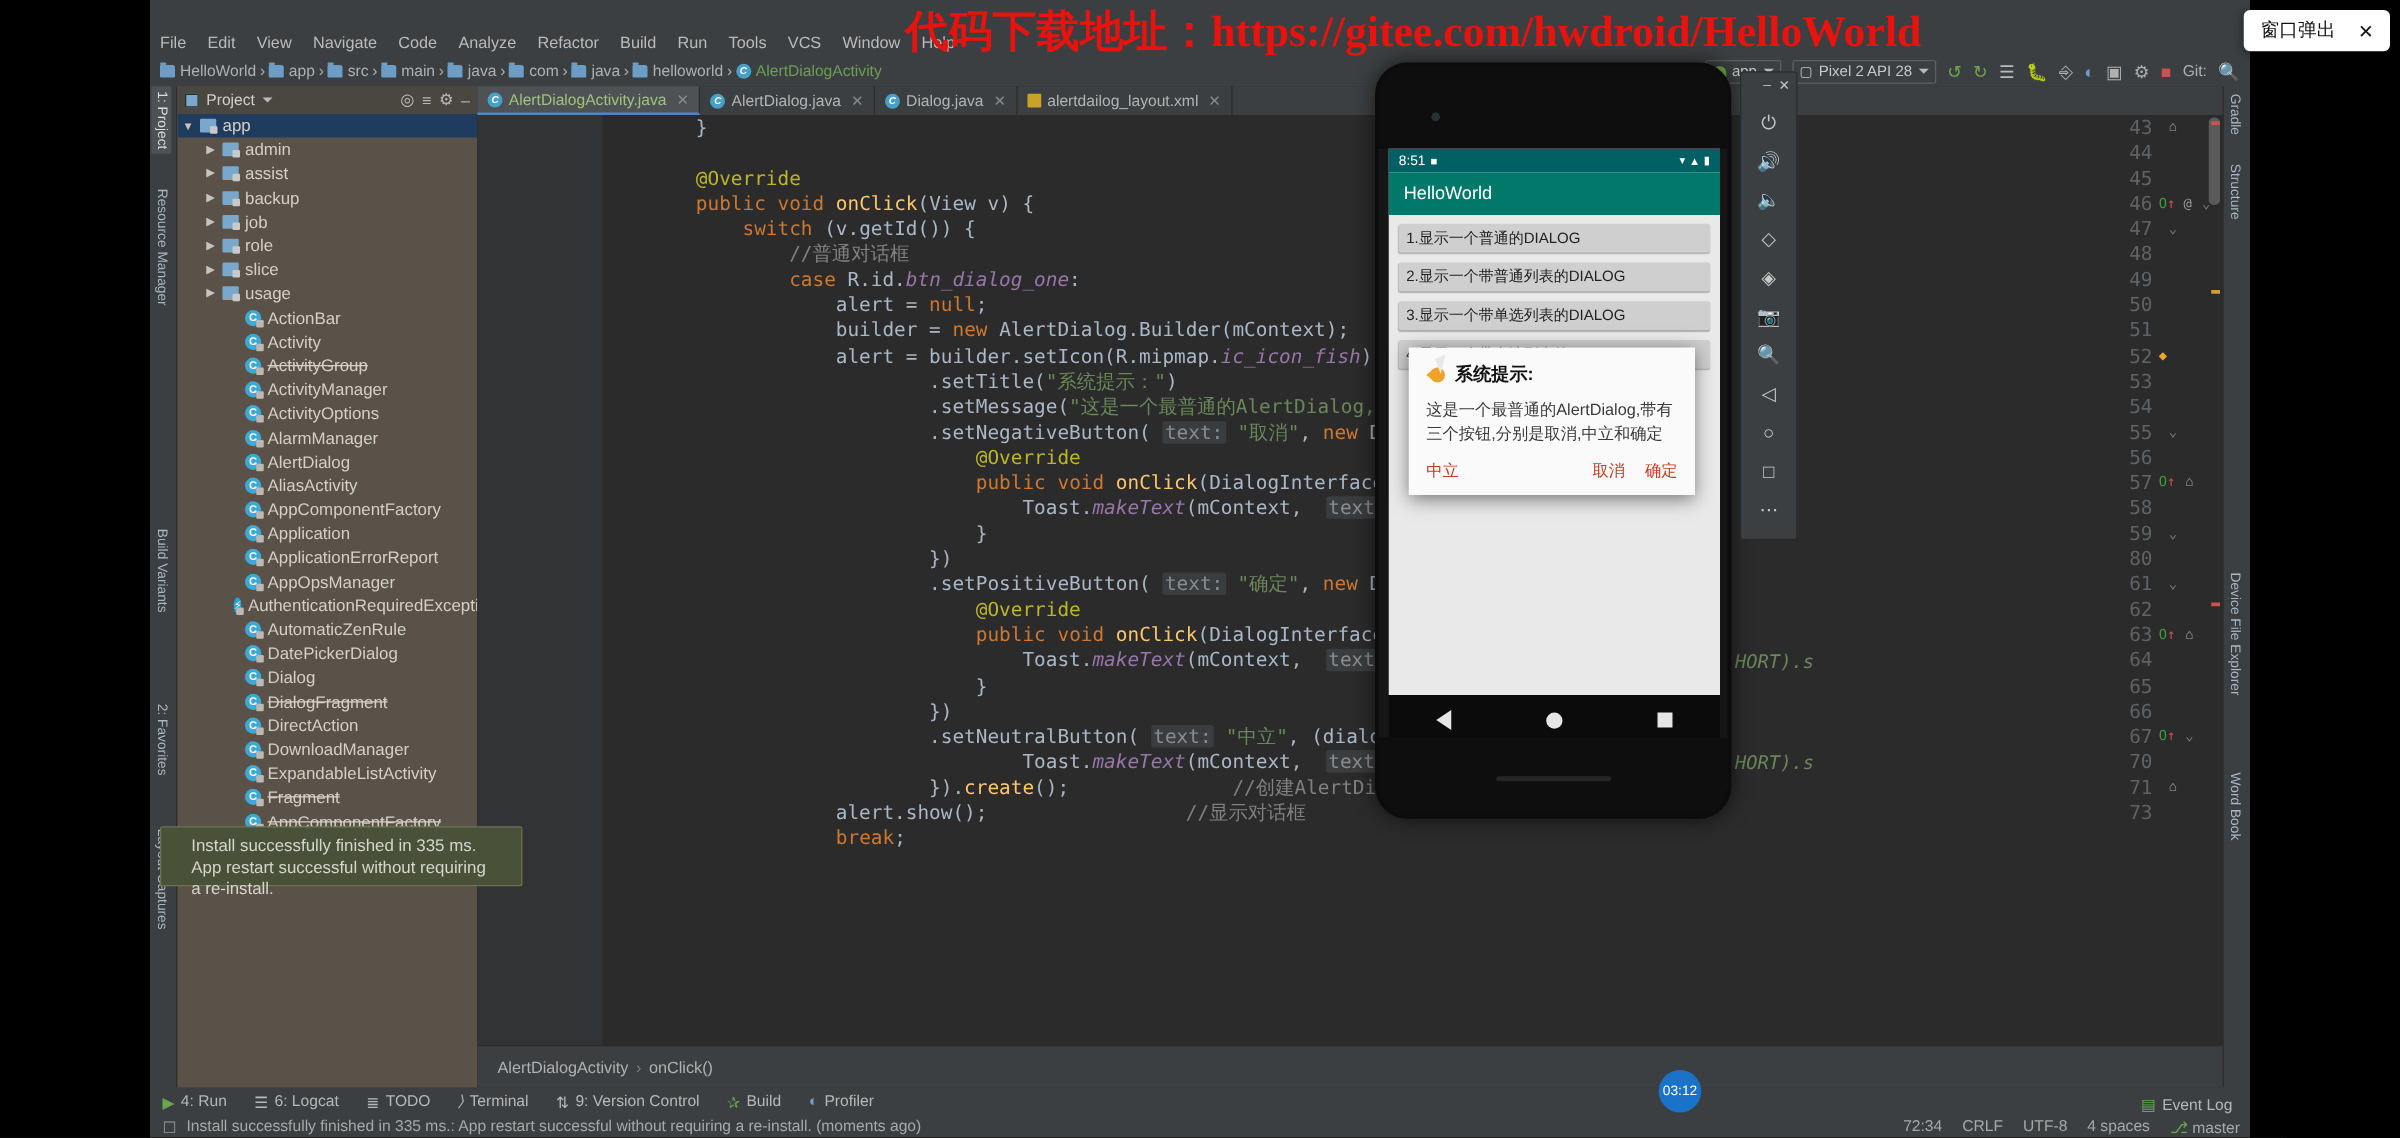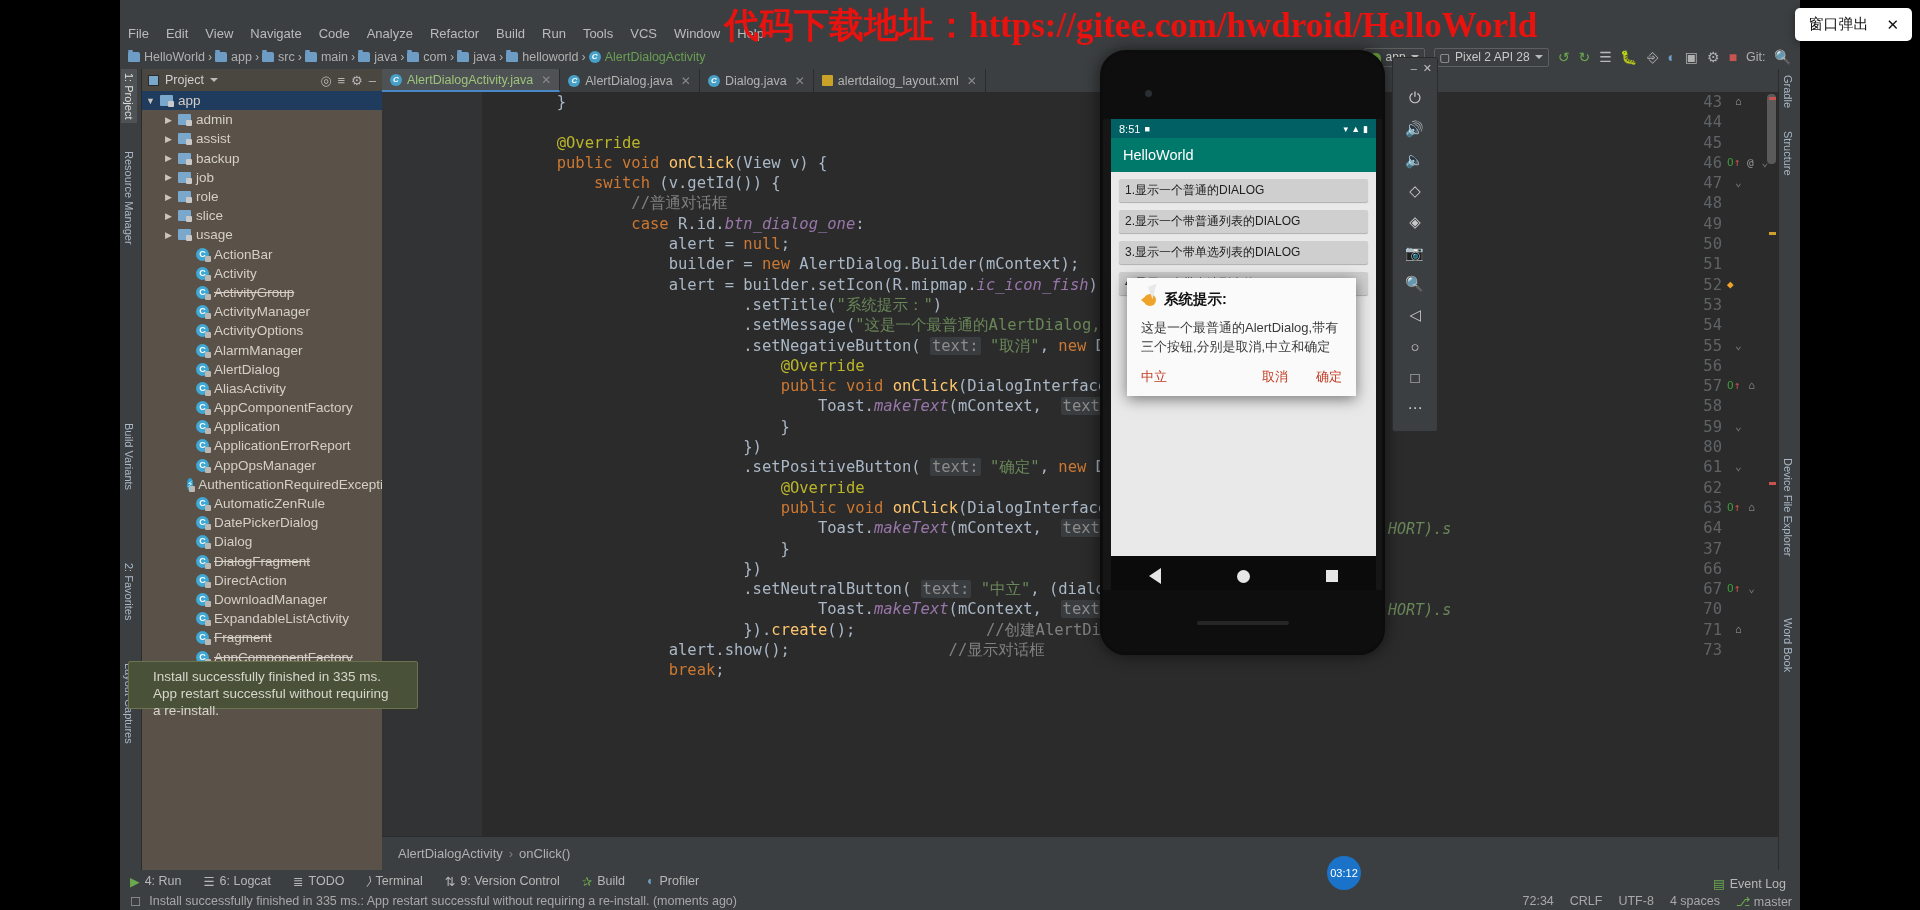--- a/index.html
+++ b/index.html
@@ -127,21 +127,21 @@
   .adlg { position:absolute; left:1127px; top:278px; width:229px; background:#fafafa;
     box-shadow:0 3px 14px rgba(0,0,0,.5); z-index:35; padding:12px 14px 6px 14px;}
   .adlg-hdr { display:flex; align-items:center; gap:6px; font-size:14.5px; color:#111; font-weight:bold; margin-bottom:9px;}
   .fishic { width:17px; height:14px; position:relative; }
   .fishbody { position:absolute; left:3px; top:1px; width:12px;height:12px;border-radius:50% 50% 50% 50%;background:#f0a32a;}
   .fishtail { position:absolute; left:0; top:3px; width:0;height:0;border-top:4px solid transparent;border-bottom:4px solid transparent;border-right:5px solid #f0a32a;}
   .adlg-msg { font-size:13px; color:#3a3a3a; line-height:19px; margin-bottom:12px;}
   .adlg-acts { display:flex; align-items:center; font-size:13px; color:#c23b22; padding-bottom:4px;}
   .adlg-acts .left { flex:0 0 auto; }
   .adlg-acts .grow { flex:1; }
-  .adlg-acts .right { display:flex; gap:28px; }
+  .adlg-acts .right { display:flex; gap:16px; }
 
   
   .emutool { position:absolute; left:1392px; top:57px; width:46px; height:375px;
     background:#3c3f41; border:1px solid #2b2b2b; border-radius:3px; z-index:32;
     display:flex; flex-direction:column; align-items:center; padding-top:4px; gap:9px;}
   .emutool .hdr { width:100%; height:16px; display:flex; justify-content:flex-end; gap:6px; padding-right:5px; color:#c0c0c0; font-size:11px;}
   .eic { width:22px; height:22px; display:flex; align-items:center; justify-content:center; color:#c9c9c9; font-size:15px;}
 
   
   .winpop { position:absolute; right:8px; top:8px; background:#fff; color:#111;
@@ -574,21 +574,21 @@
               <span class="lnnum">63</span>
               <span class="gmark"><span style="color:#3c9b3c">O</span><span style="color:#c75450">↑</span></span>
               <span class="gmark" style="color: rgb(128, 128, 128); margin-left: 8px;">⌂</span>
             </div>
             <div class="lnrow">
               <span class="lnnum">64</span>
               <span class="gmark"></span>
               <span class="gmark" style="color: rgb(128, 128, 128); margin-left: 8px;"></span>
             </div>
             <div class="lnrow">
-              <span class="lnnum">37</span>
+              <span class="lnnum">65</span>
               <span class="gmark"></span>
               <span class="gmark" style="color: rgb(128, 128, 128); margin-left: 8px;"></span>
             </div>
             <div class="lnrow">
               <span class="lnnum">66</span>
               <span class="gmark"></span>
               <span class="gmark" style="color: rgb(128, 128, 128); margin-left: 8px;"></span>
             </div>
             <div class="lnrow">
               <span class="lnnum">67</span>

